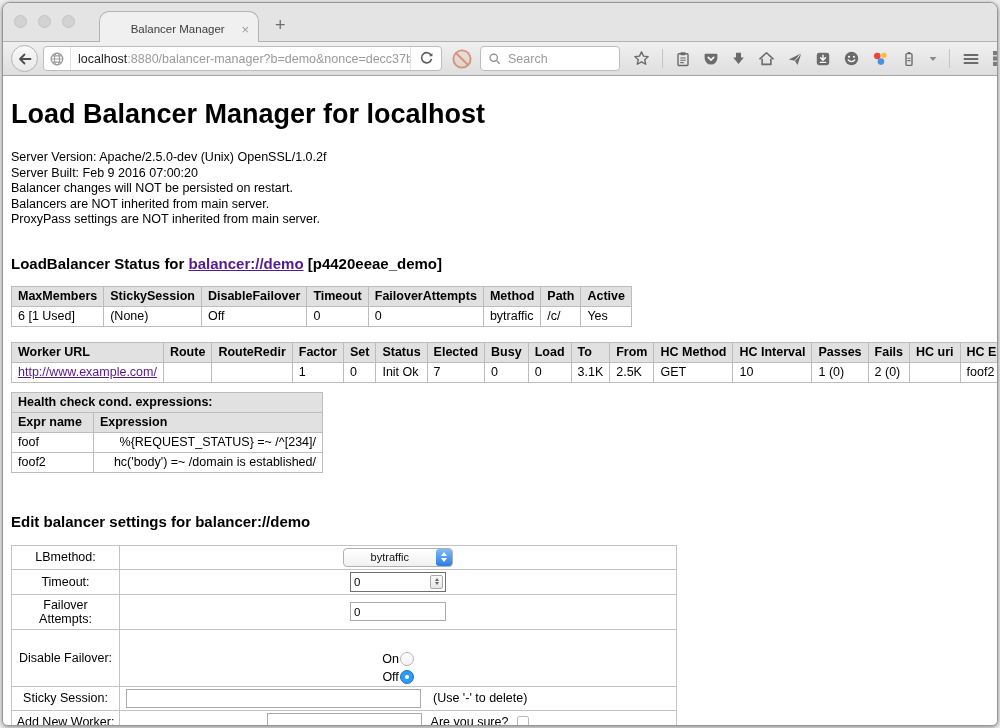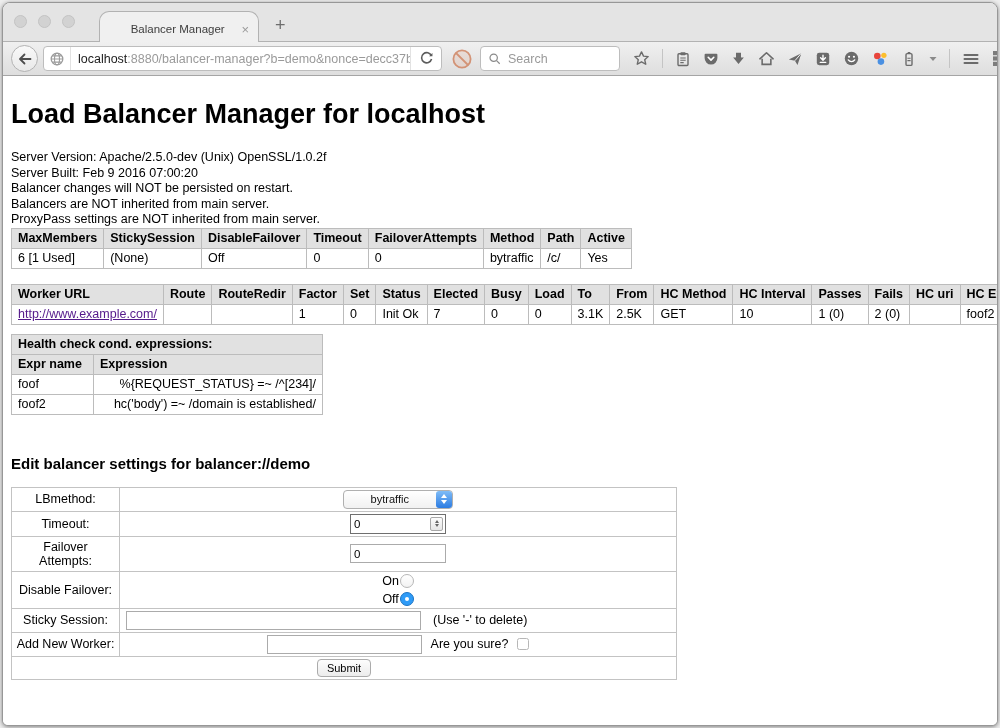--- a/index.html
+++ b/index.html
@@ -87,21 +87,21 @@
   .spin-t { width:0; height:0; border-left:2.5px solid transparent; border-right:2.5px solid transparent; }
   .spin-t.up { border-bottom:3px solid #666; }
   .spin-t.down { border-top:3px solid #666; }
 
   .text-input { border:1px solid #ababab; height:19px; font-size:11.5px; padding:0 3px; background:#fff;
                 font-family:"Liberation Sans",sans-serif; vertical-align:middle; }
   #failover-input { width:96px; }
   #sticky-input { width:295px; }
   #worker-input { width:155px; }
 
-  .radio-grid { display:inline-grid; grid-template-columns:auto auto; gap:4px 1px; align-items:center; }
+  .radio-grid { display:inline-grid; grid-template-columns:auto auto; gap:4px 1px; align-items:center;margin-top:20px; }
   .radio-grid .rlabel { justify-self:end; }
   .radio { width:14px; height:14px; border-radius:50%; border:1px solid #b7b7b7;
            background:linear-gradient(#fff,#f2f2f2); position:relative; }
   .radio.checked { background:#2e9bf7; border-color:#1c74c4; }
   .radio.checked::after { content:""; position:absolute; left:4px; top:4px; width:4px; height:4px;
                           border-radius:50%; background:#fff; }
 
   .checkbox { width:12px; height:12px; border:1px solid #b7b7b7; border-radius:2.5px; background:#fff; display:inline-block; vertical-align:middle; }
 
   .sticky-cell { display:flex; align-items:center; gap:12px; padding:2px 6px; }
@@ -268,20 +268,23 @@
     <div class="page-title">Load Balancer Manager for localhost</div>
 
     <div class="server-info">
       <div>Server Version: Apache/2.5.0-dev (Unix) OpenSSL/1.0.2f</div>
       <div>Server Built: Feb 9 2016 07:00:20</div>
       <div>Balancer changes will NOT be persisted on restart.</div>
       <div>Balancers are NOT inherited from main server.</div>
       <div>ProxyPass settings are NOT inherited from main server.</div>
     </div>
 
+    <div class="sect-heading" id="status-heading">
+      <span>LoadBalancer Status for </span><a href="#">balancer://demo</a><span> [p4420eeae_demo]</span>
+    </div>
 
     <table class="dt" id="balancer-table">
       <tbody>
           <tr>
         <th>MaxMembers</th>
         <th>StickySession</th>
         <th>DisableFailover</th>
         <th>Timeout</th>
         <th>FailoverAttempts</th>
         <th>Method</th>

